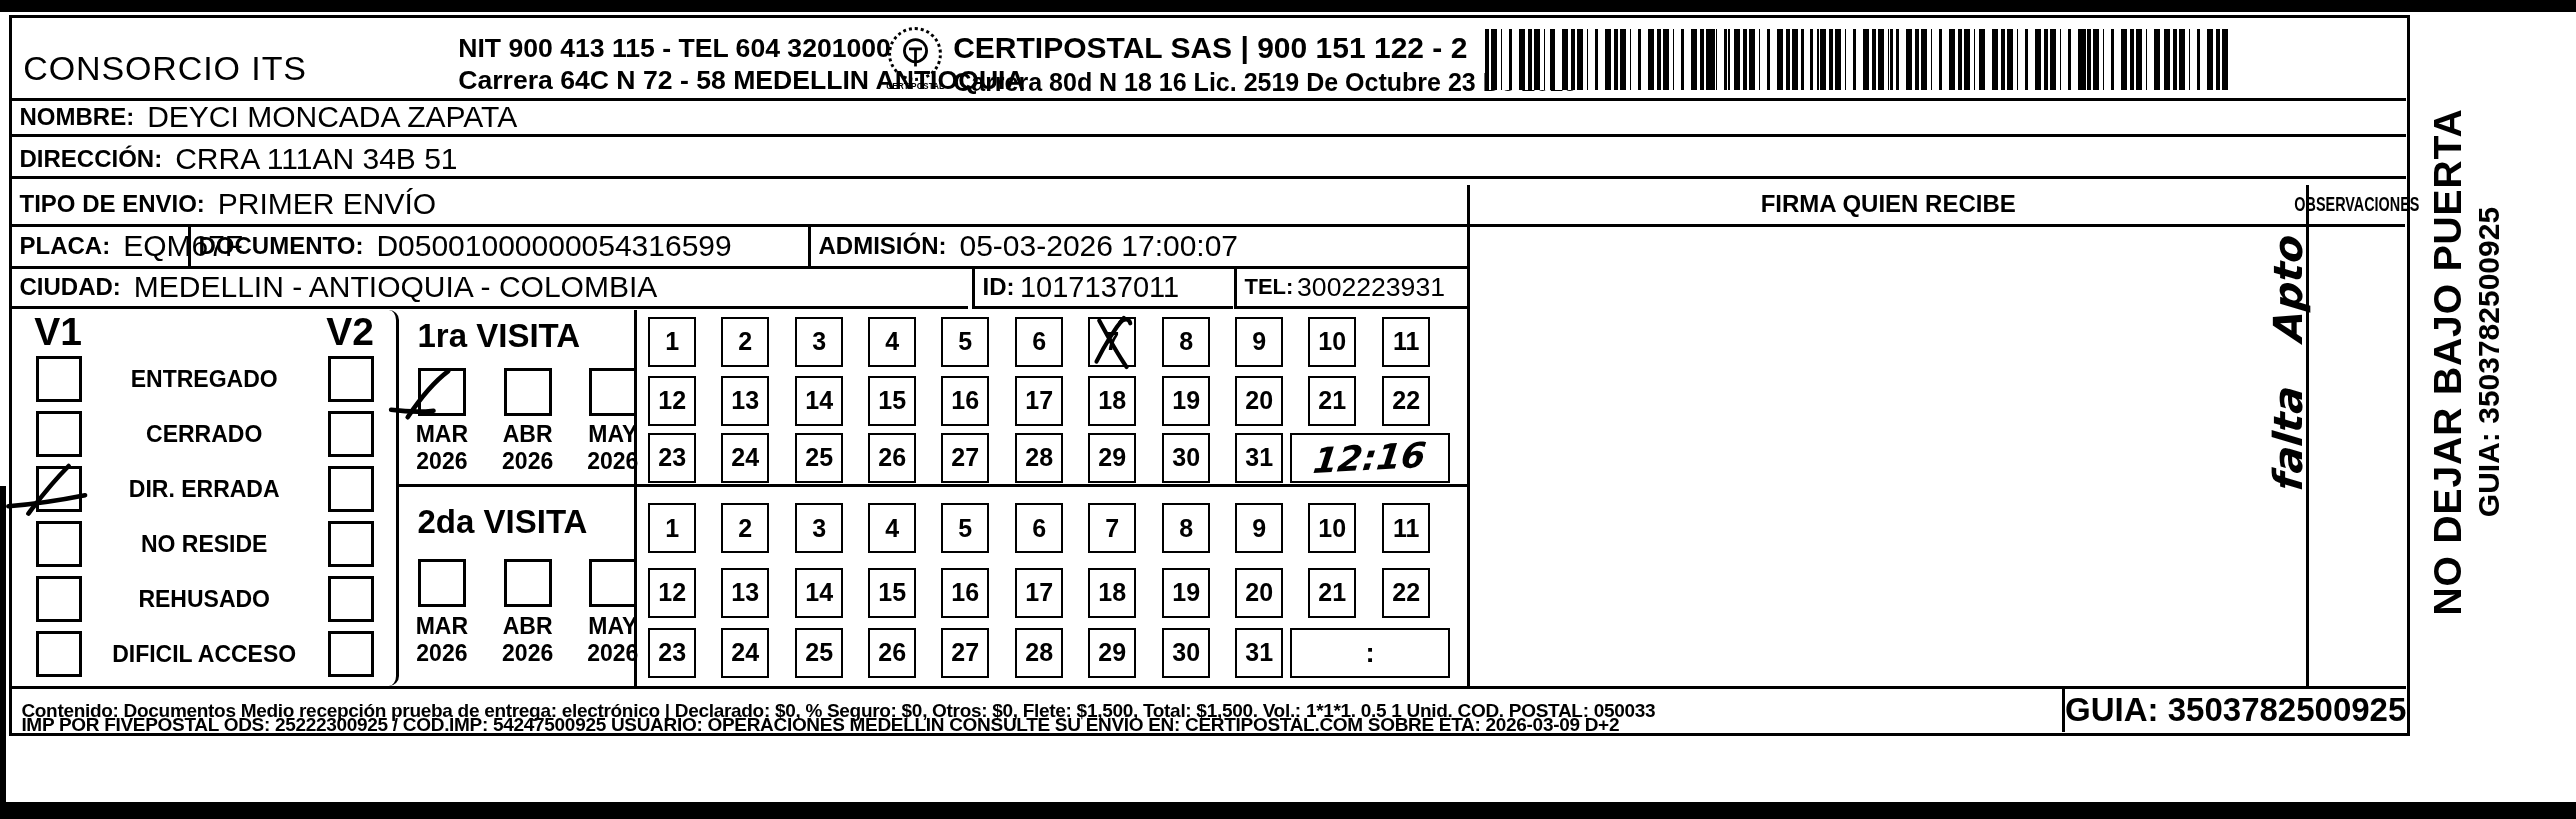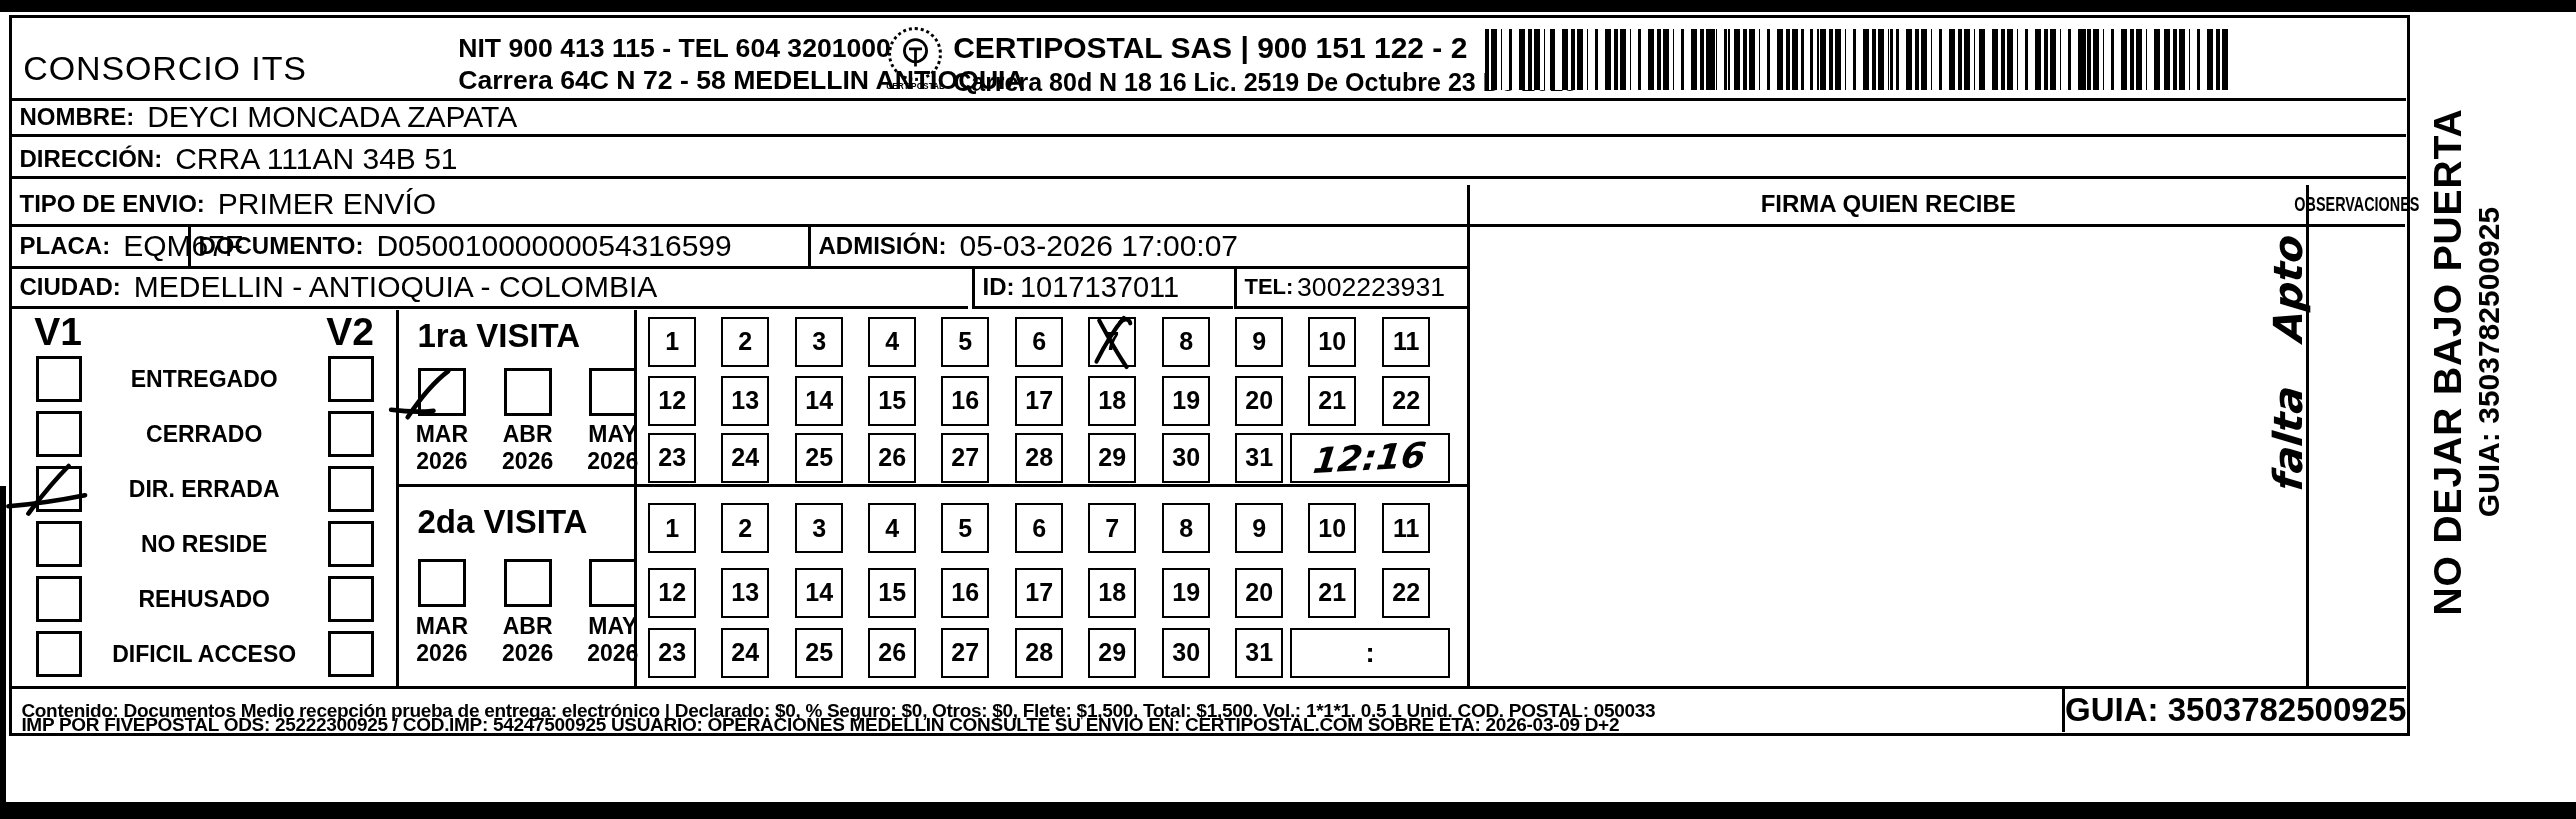--- a/index.html
+++ b/index.html
@@ -140,21 +140,21 @@
     </div>
     <div class="cell bb bl" style="left:960px;top:251px;width:261px;height:40px;gap:5.5px;">
       <span class="lbl">ID:</span>
       <span class="val" style="font-size:29px;">1017137011</span>
     </div>
     <div class="cell bb bl" style="left:1222px;top:251px;width:234px;height:40px;gap:3.7px;">
       <span class="lbl" style="font-size:22px;">TEL:</span>
       <span class="val" style="font-size:26.6px;">3002223931</span>
     </div>
 
-    <div class="abs br" style="left:0;top:292px;width:387px;height:376px;">
+    <div class="abs br" style="left:0;top:292px;width:387px;height:376px;border-radius:10px;">
       <div class="status-head">
         <span></span>
         <span class="vhead" style="justify-self:center;">V1</span>
         <span></span>
         <span class="vhead" style="justify-self:center;">V2</span>
         <span></span>
       </div>
       <div>
           <div class="status-row">
             <span></span>

